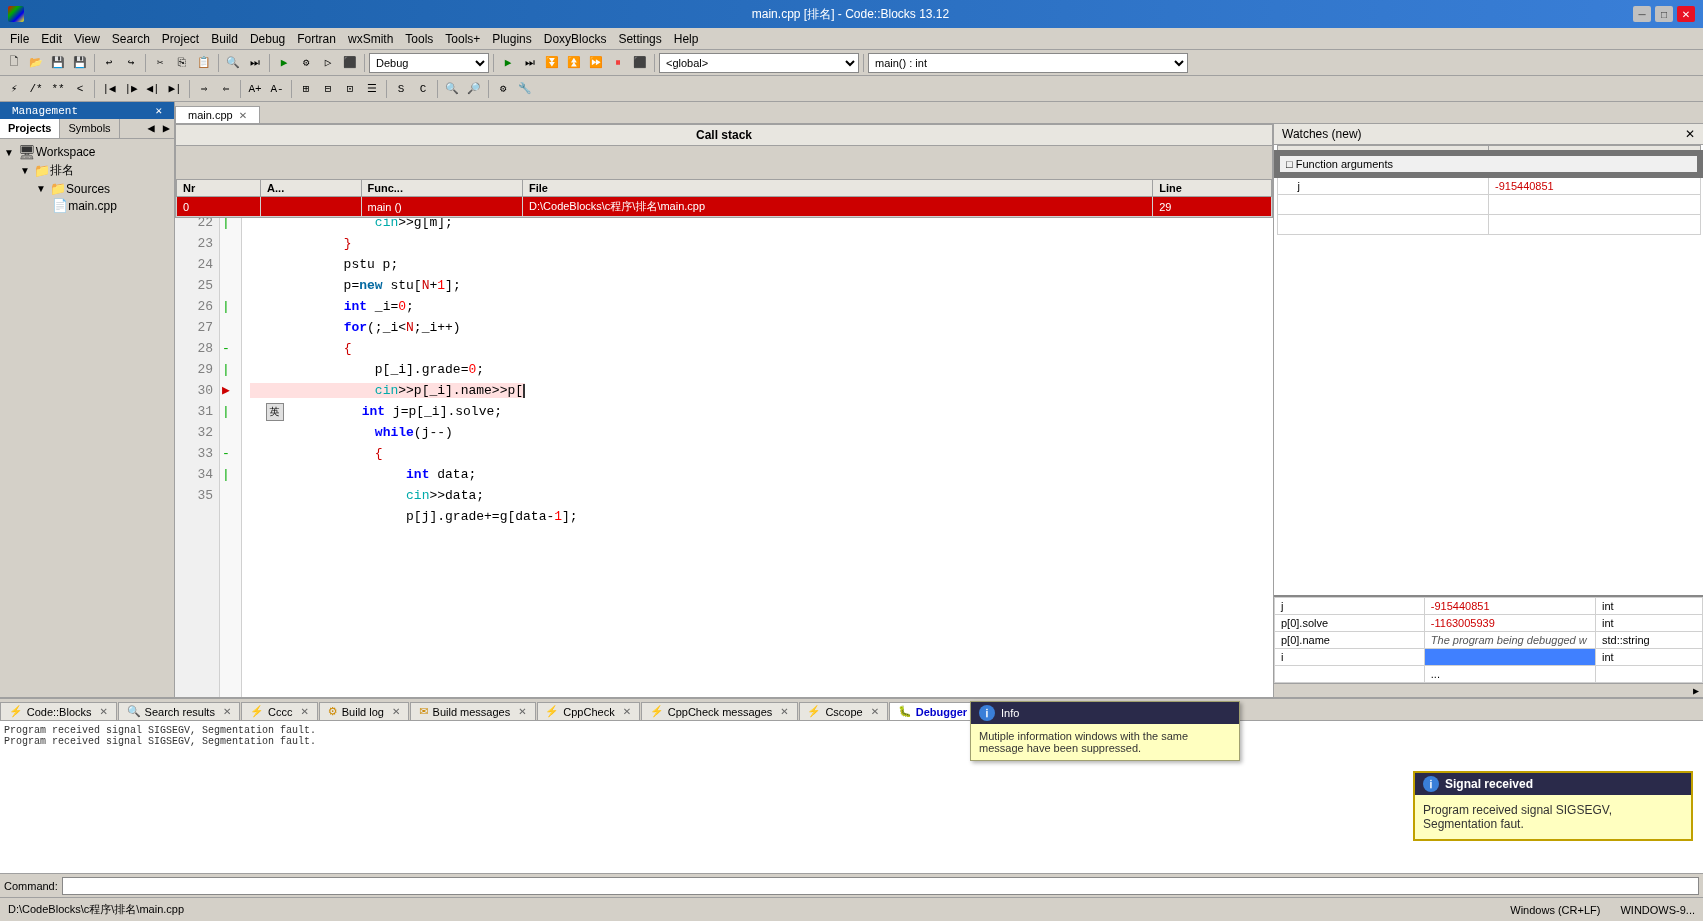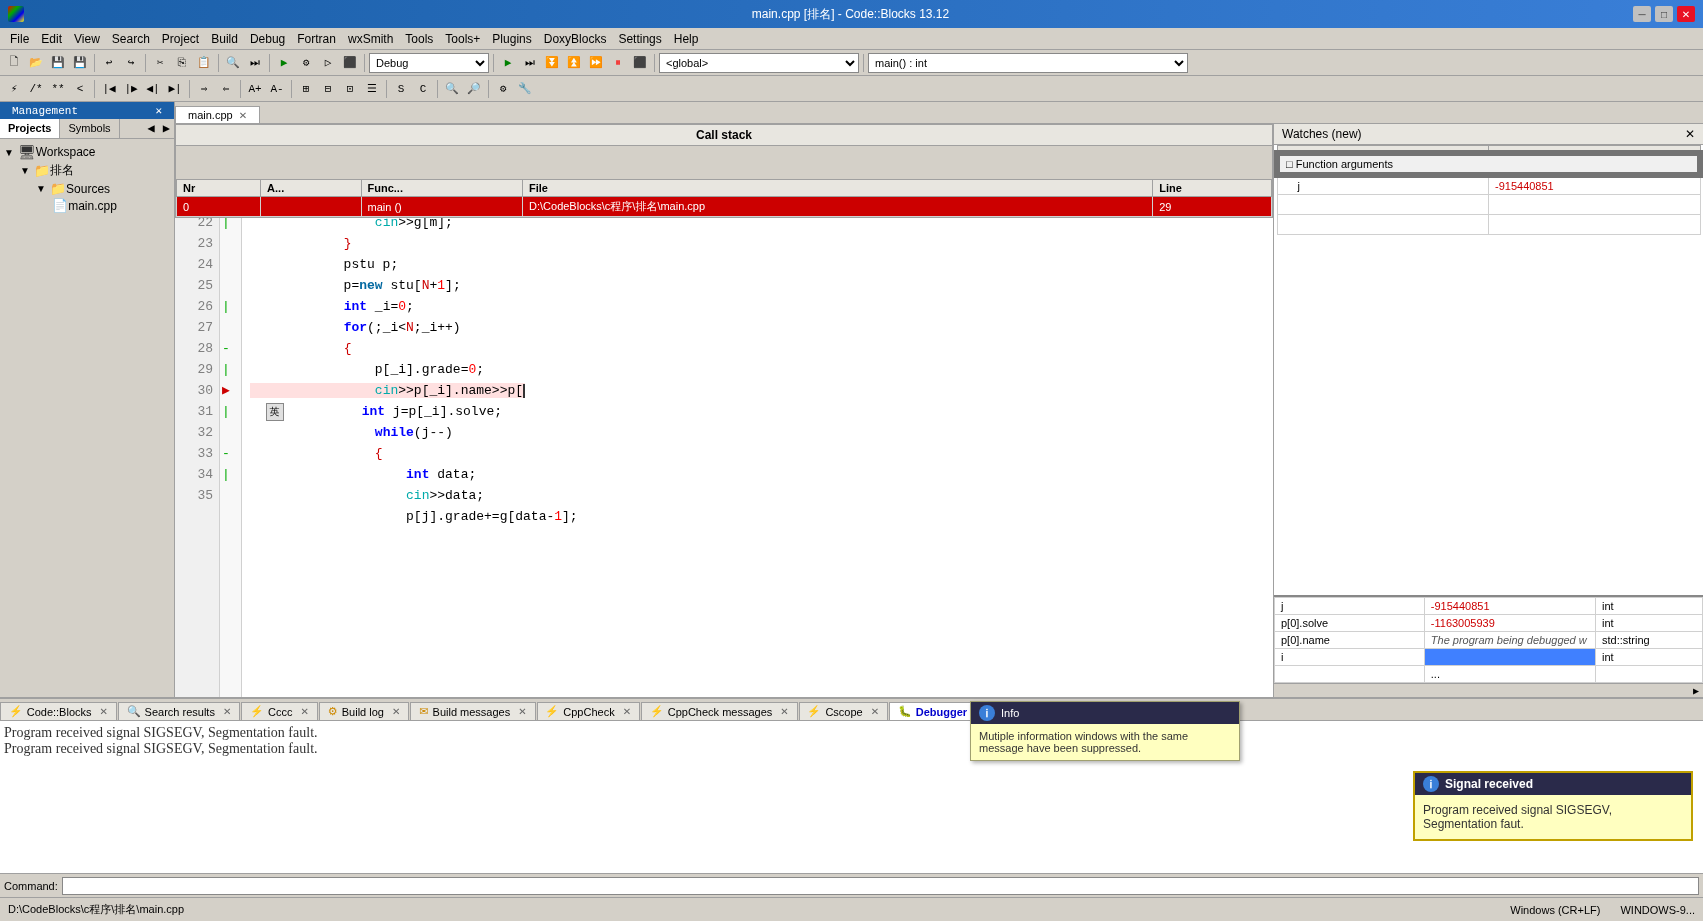--- a/index.html
+++ b/index.html
@@ -465,21 +465,21 @@
       <span style="color:#0000cc;">🐛</span>
       <span>Debugger</span>
       <span class="tab-close">✕</span>
     </div>
     <div class="bottom-tab">
       <span>⚡</span>
       <span>DoxyBloc</span>
       <span class="tab-close">✕</span>
     </div>
   </div>
-  <div id="bottom-content" style="flex:1; background:white; padding:4px; font-family:Liberation Serif, serif; font-size:14px; overflow:auto; color:#333;">
+  <div id="bottom-content" style="flex:1; background:white; padding:4px; font-family:Liberation Mono, monospace; font-size:10px; overflow:auto; color:#333;">
     <div>Program received signal SIGSEGV, Segmentation fault.</div>
     <div>Program received signal SIGSEGV, Segmentation fault.</div>
   </div>
   <div id="cmd-bar" style="height:24px; background:#d4d0c8; border-top:1px solid #a0a0a0; display:flex; align-items:center; padding:0 4px;">
     <span style="font-family:Arial,sans-serif; font-size:11px; margin-right:4px;">Command:</span>
     <input type="text" id="cmd-input" style="flex: 1 1 0%; height: 18px; border: 1px solid rgb(136, 136, 136); font-size: 11px; padding: 0px 4px; background: white; font-family: &quot;Courier New&quot;, monospace;">
   </div>
 </div>
 
 <div id="bottom-statusbar" style="height:24px; background:#d4d0c8; border-top:1px solid #a0a0a0; display:flex; align-items:center; padding:0 8px; font-family:Arial,sans-serif; font-size:11px; gap:20px;">

